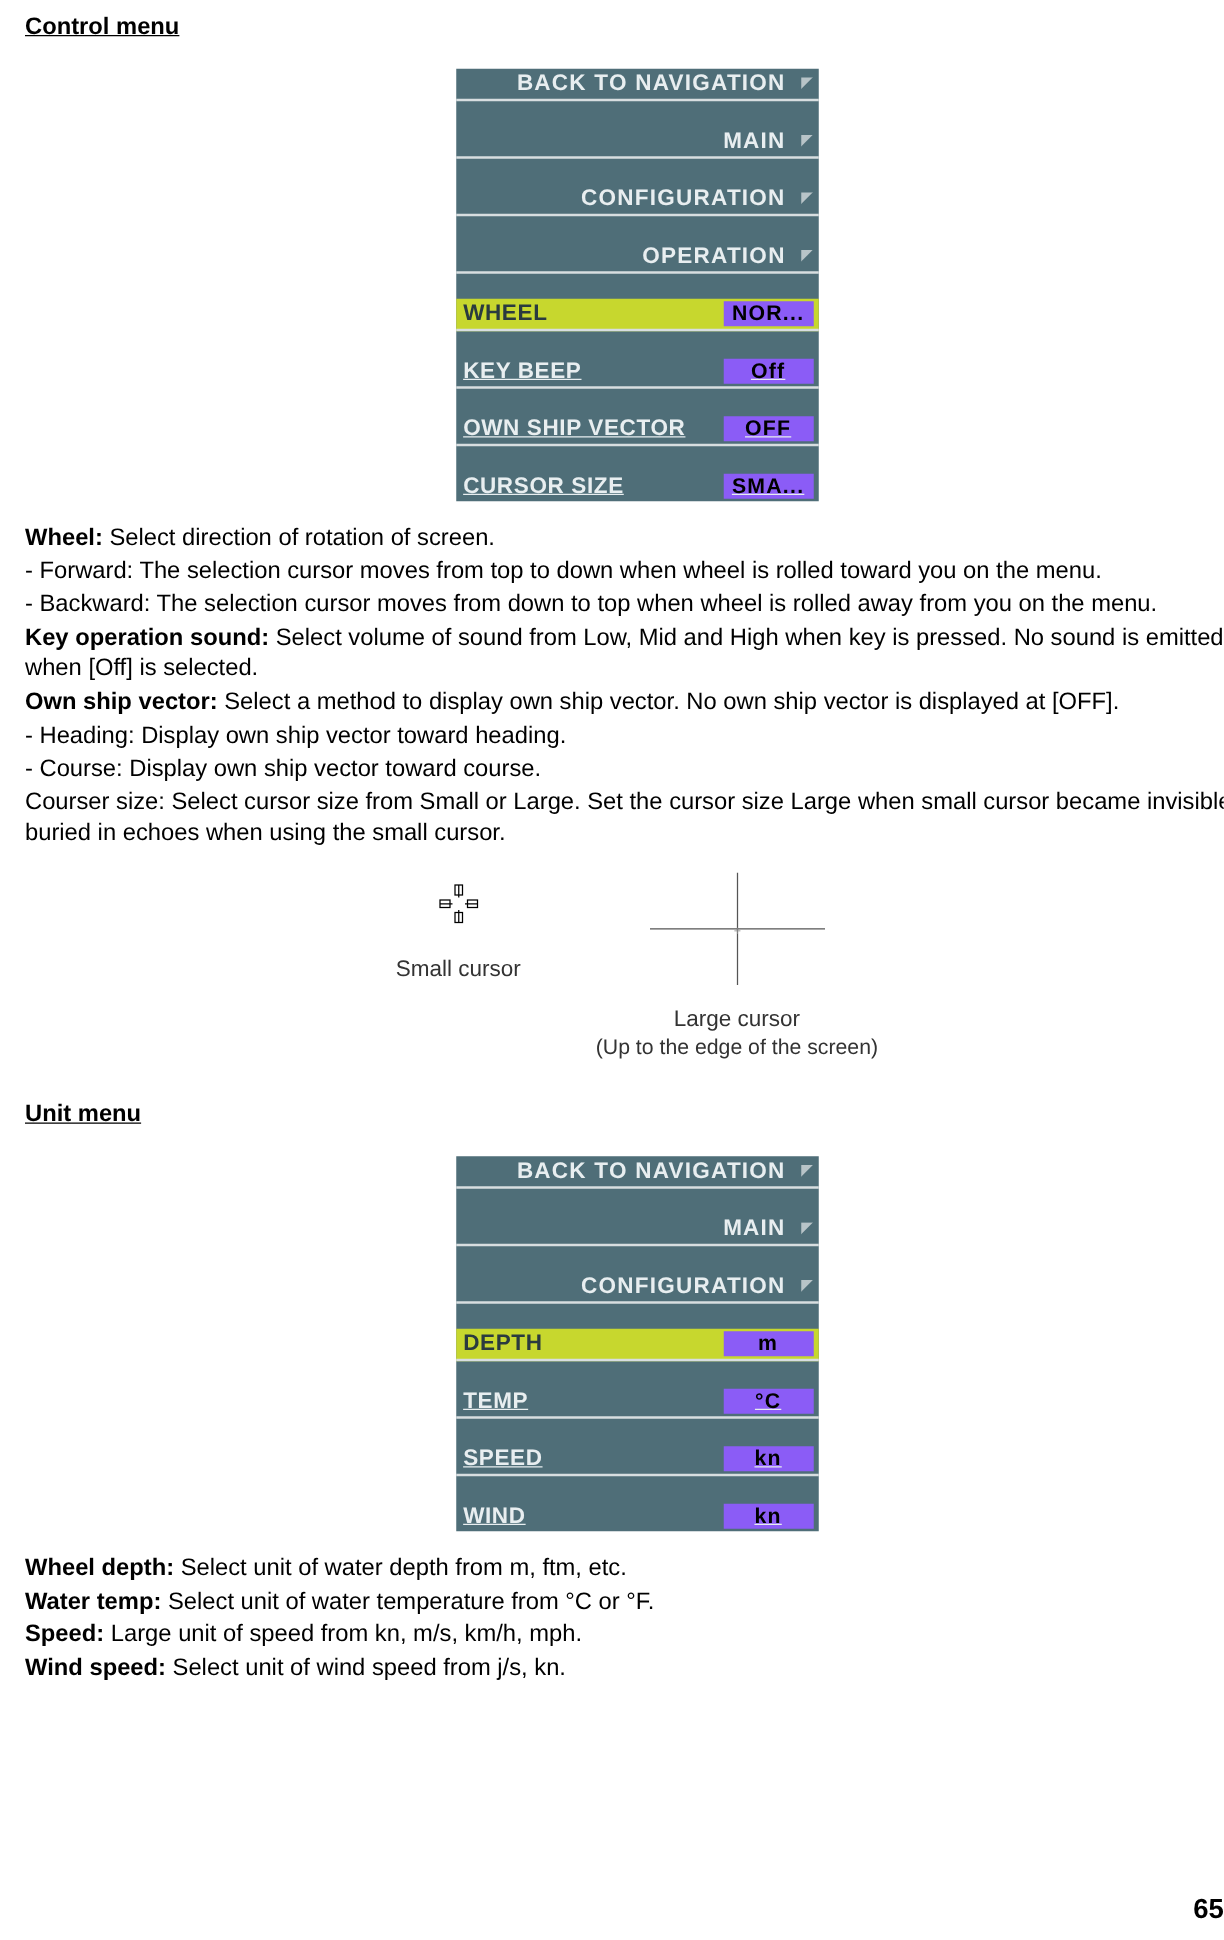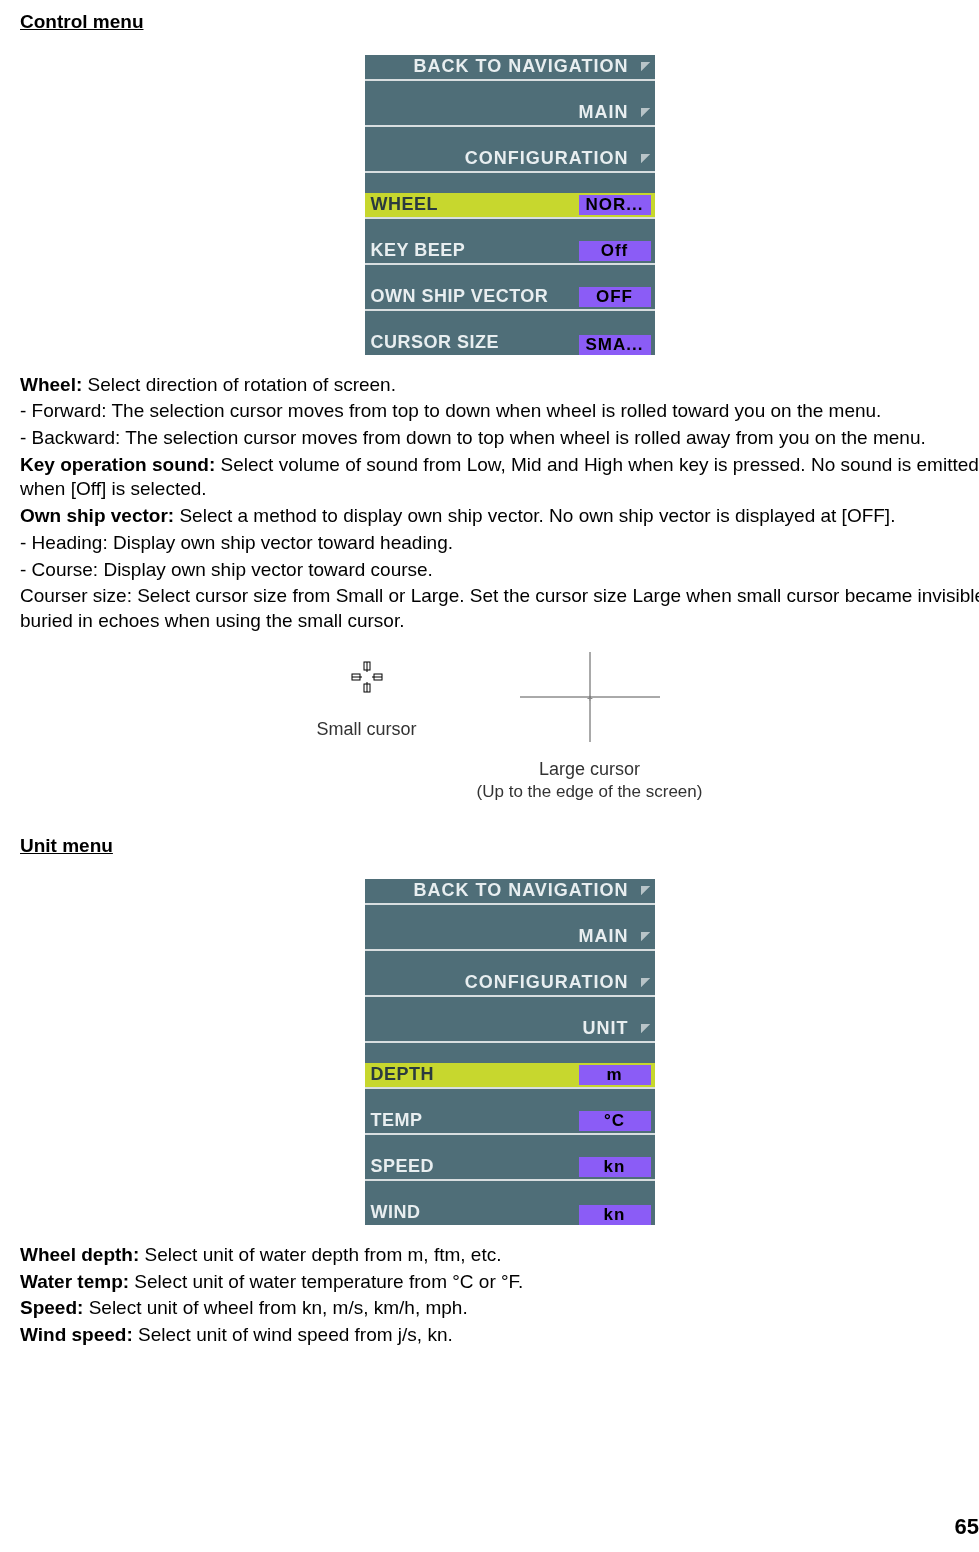--- a/index.html
+++ b/index.html
@@ -28,29 +28,29 @@
     justify-content: flex-end;
     border-bottom: 2px solid #d8dee0;
     height: 24px;
     padding: 0 4px 0 6px;
     font-family: Arial, sans-serif;
     font-size: 18px;
     font-weight: bold;
     letter-spacing: 1px;
     margin-top: 20px;
   }
-  .menu-row:last-child { border-bottom: none; align-items: flex-end; }
+  .menu-row:last-child { border-bottom: none; }
   .menu-nav { color: #e8eef0; }
   .menu-nav .label { flex: 1; text-align: right; padding-right: 6px; }
   .menu-sel {
     background: #c7d72e;
     color: #2a3a3f;
     gap: 36px;
   }
-  .menu-data { color: #e8eef0; }
+  .menu-data { color: #e8eef0; text-decoration: underline; }
   .menu-data .label, .menu-sel .label { flex: 1; text-align: left; letter-spacing: 0.5px; }
   .valbox {
     background: #8b5cf6;
     color: #000;
     font-weight: bold;
     text-align: center;
     min-width: 64px;
     padding: 0 4px;
     line-height: 20px;
     font-size: 17px;
@@ -97,20 +97,24 @@
   <div class="menu-row menu-nav">
     <span class="label">BACK TO NAVIGATION</span>
     <span class="tri"></span>
   </div>
   <div class="menu-row menu-nav">
     <span class="label">MAIN</span>
     <span class="tri"></span>
   </div>
   <div class="menu-row menu-nav">
     <span class="label">CONFIGURATION</span>
+    <span class="tri"></span>
+  </div>
+  <div class="menu-row menu-nav">
+    <span class="label">OPERATION</span>
     <span class="tri"></span>
   </div>
   <div class="menu-row menu-sel">
     <span class="label">WHEEL</span>
     <span class="valbox">NOR...</span>
   </div>
   <div class="menu-row menu-data">
     <span class="label">KEY BEEP</span>
     <span class="valbox">Off</span>
   </div>
@@ -168,42 +172,38 @@
     <span class="tri"></span>
   </div>
   <div class="menu-row menu-nav">
     <span class="label">MAIN</span>
     <span class="tri"></span>
   </div>
   <div class="menu-row menu-nav">
     <span class="label">CONFIGURATION</span>
     <span class="tri"></span>
   </div>
-  <div class="menu-row menu-nav">
-    <span class="label">UNIT</span>
-    <span class="tri"></span>
-  </div>
   <div class="menu-row menu-sel">
     <span class="label">DEPTH</span>
     <span class="valbox">m</span>
   </div>
   <div class="menu-row menu-data">
     <span class="label">TEMP</span>
     <span class="valbox">°C</span>
   </div>
   <div class="menu-row menu-data">
     <span class="label">SPEED</span>
     <span class="valbox">kn</span>
   </div>
   <div class="menu-row menu-data">
     <span class="label">WIND</span>
     <span class="valbox">kn</span>
   </div>
 </div>
 
 <p class="para"><span class="b">Wheel depth:</span><span> Select unit of water depth from m, ftm, etc.</span></p>
 <p class="para"><span class="b">Water temp:</span><span> Select unit of water temperature from °C or °F.</span></p>
-<p class="para"><span class="b">Speed:</span><span> Select unit of wheel from kn, m/s, km/h, mph.</span></p>
+<p class="para"><span class="b">Speed:</span><span> Large unit of speed from kn, m/s, km/h, mph.</span></p>
 <p class="para"><span class="b">Wind speed:</span><span> Select unit of wind speed from j/s, kn.</span></p>
 
 <div class="page-num">65</div>
 
 </div>
 
 </body></html>

